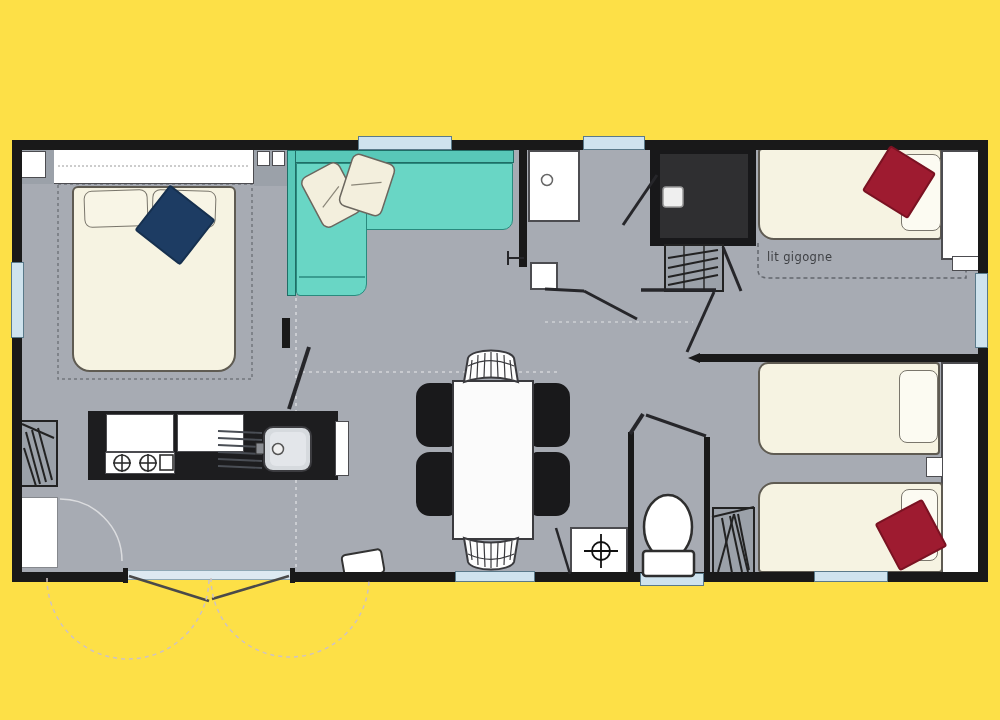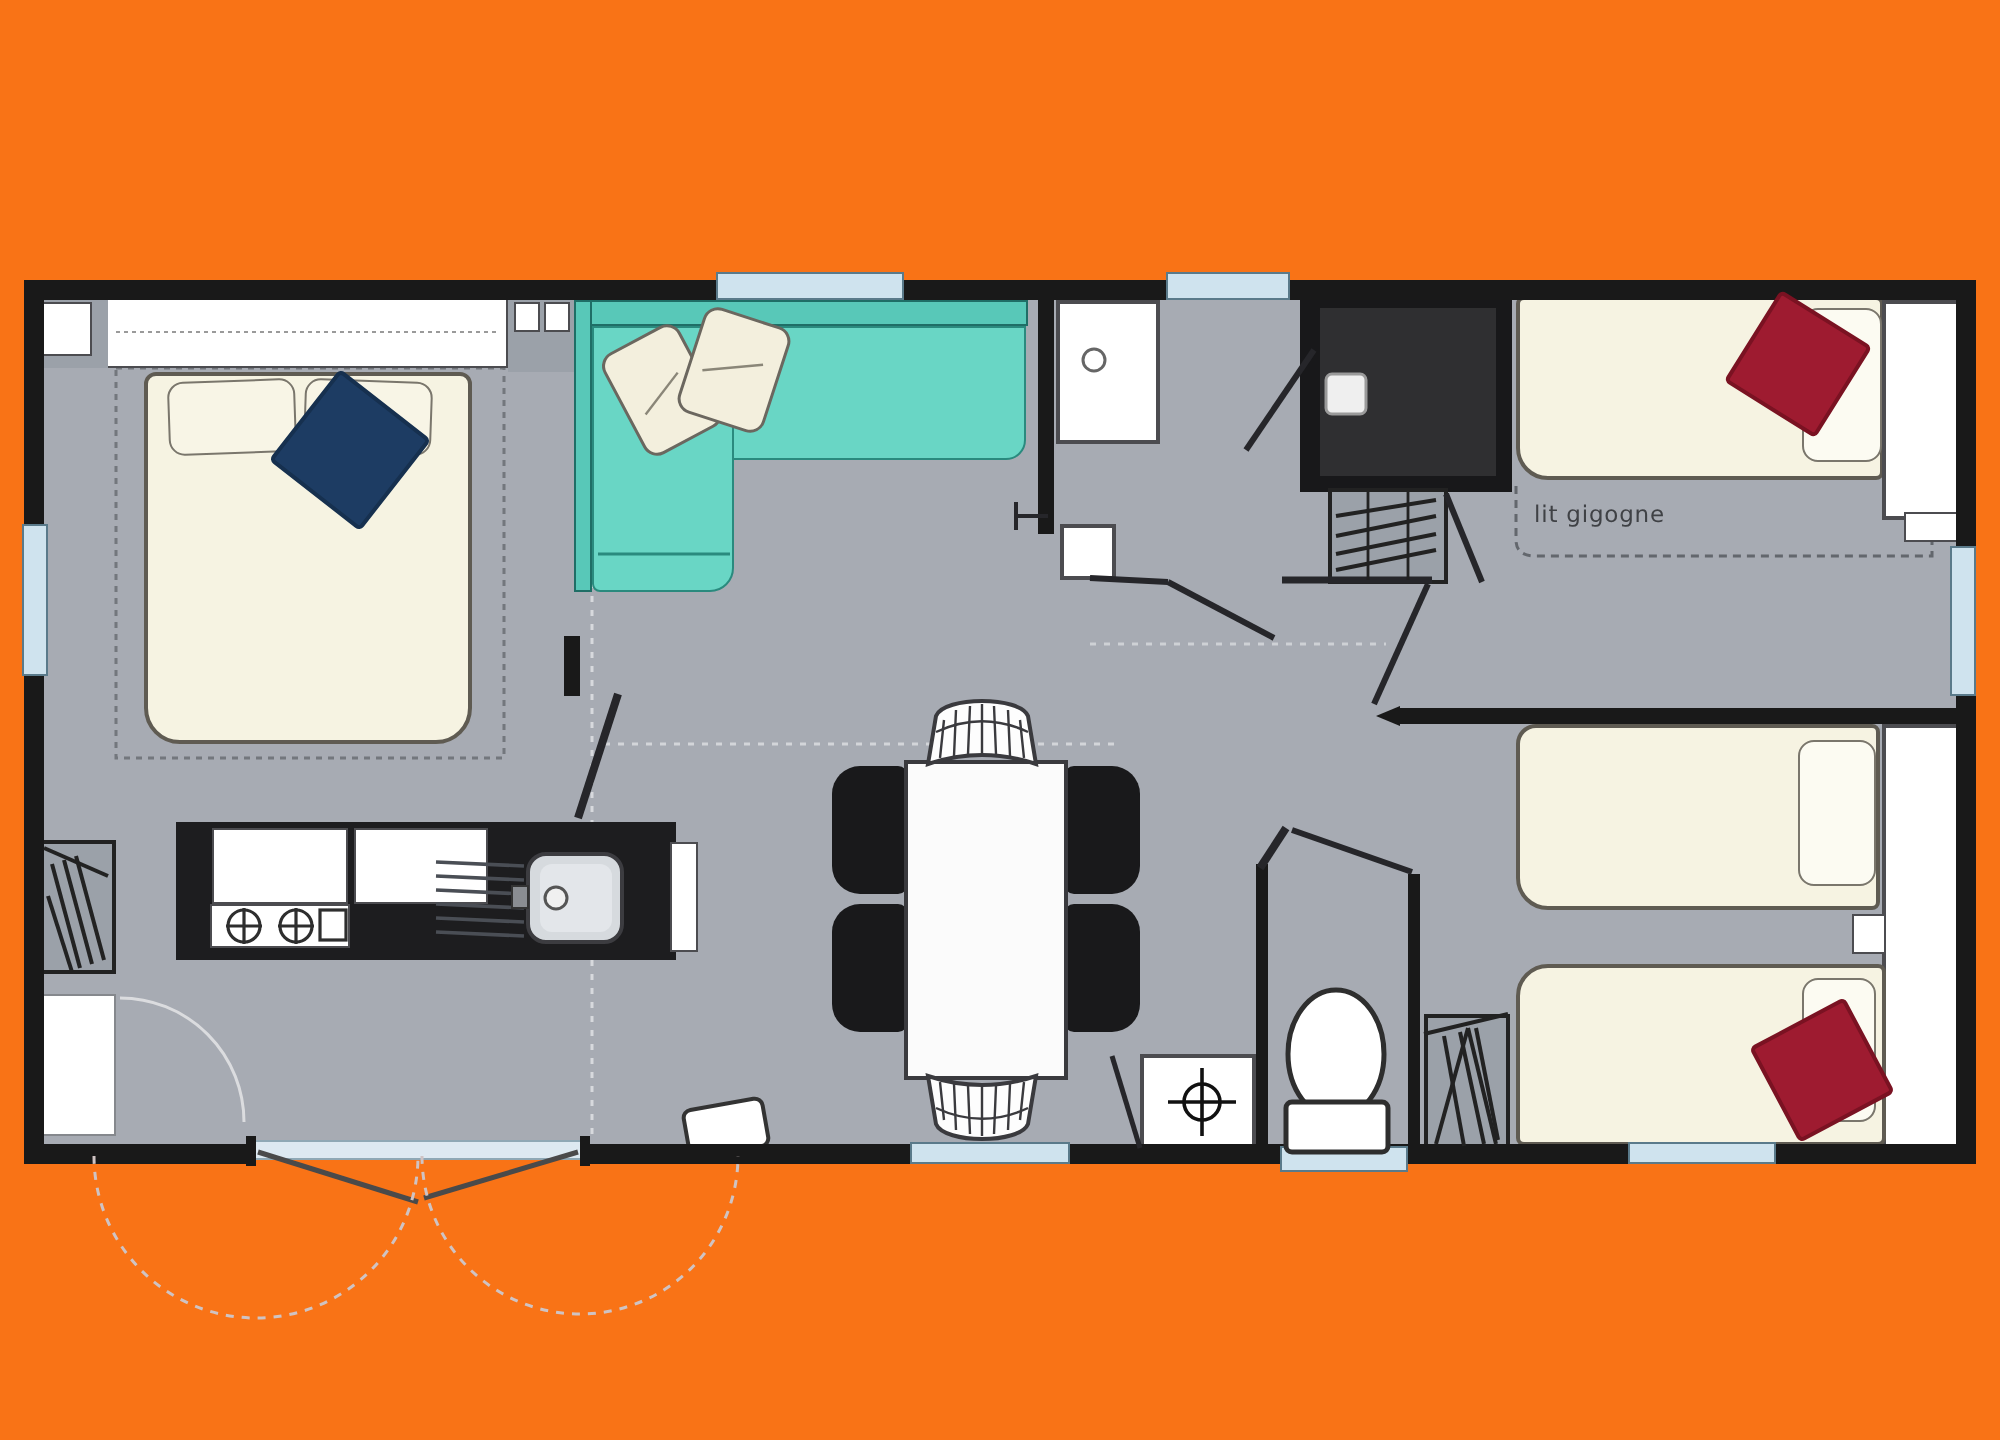--- a/index.html
+++ b/index.html
@@ -1,16 +1,16 @@
 <!DOCTYPE html>
 <html><head>
 <meta charset="utf-8">
 <style>
   html,body{margin:0;padding:0;background:#ffffff;}
-  #stage{position:relative;width:1000px;height:720px;background:#f97316;overflow:hidden;
+  #stage{position:relative;width:1000px;height:720px;background:#fde047;overflow:hidden;
          font-family:"DejaVu Sans","Liberation Sans",sans-serif;}
   .abs{position:absolute;box-sizing:border-box;}
   :root{
     --floor:#a7abb3; --wall:#191919; --teal:#69d6c5; --teal-dk:#2a8a7e; --teal-bk:#58c8b8;
     --cream:#f6f3e2; --cream-bd:#5f5b52; --navy:#1d3c63; --red:#9e1b30;
     --win:#cfe3ee; --win-bd:#5a7a8a; --cab:#9ba1a9; --white:#ffffff;
   }
   .floor{background:var(--floor);}
   .wall{background:var(--wall);}
   .win{background:var(--win);border:1px solid var(--win-bd);}

